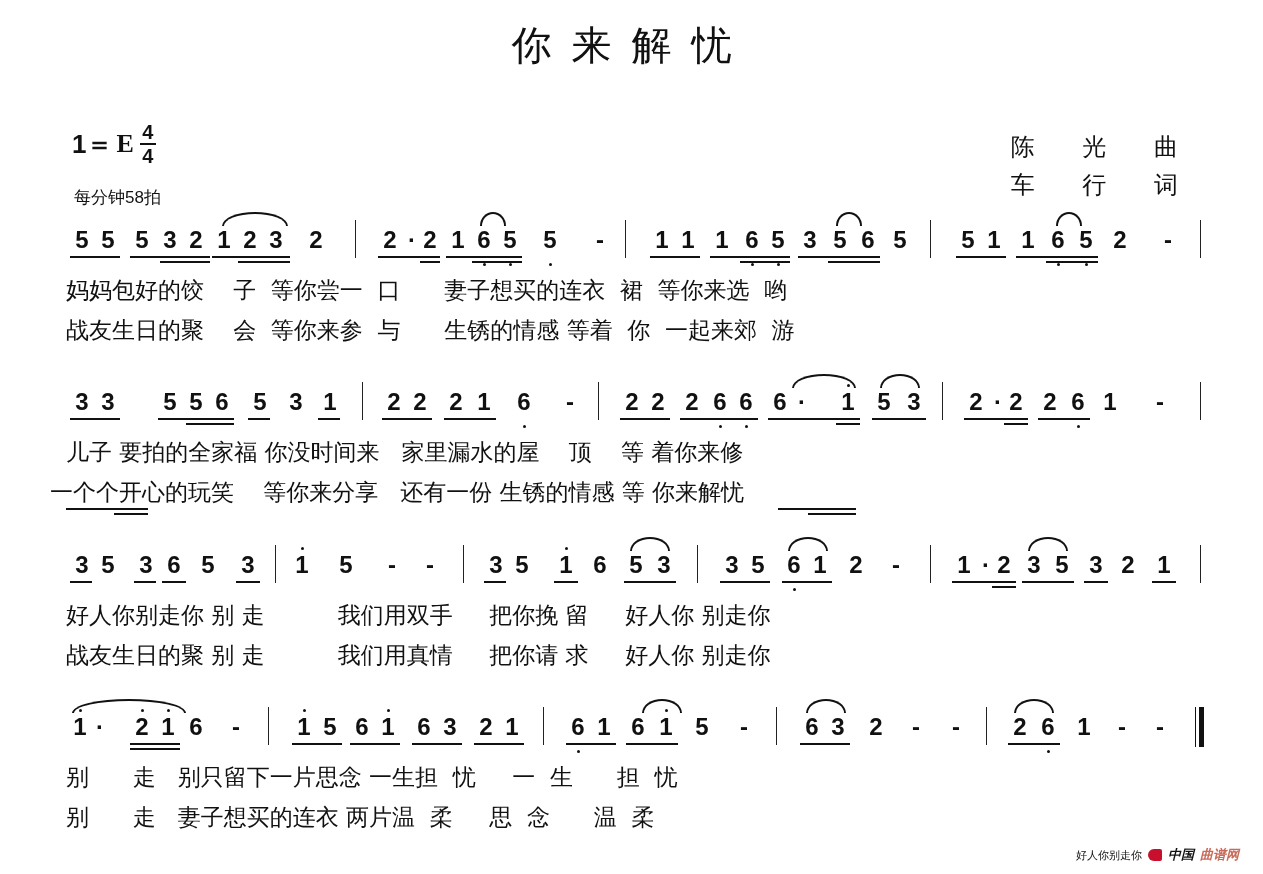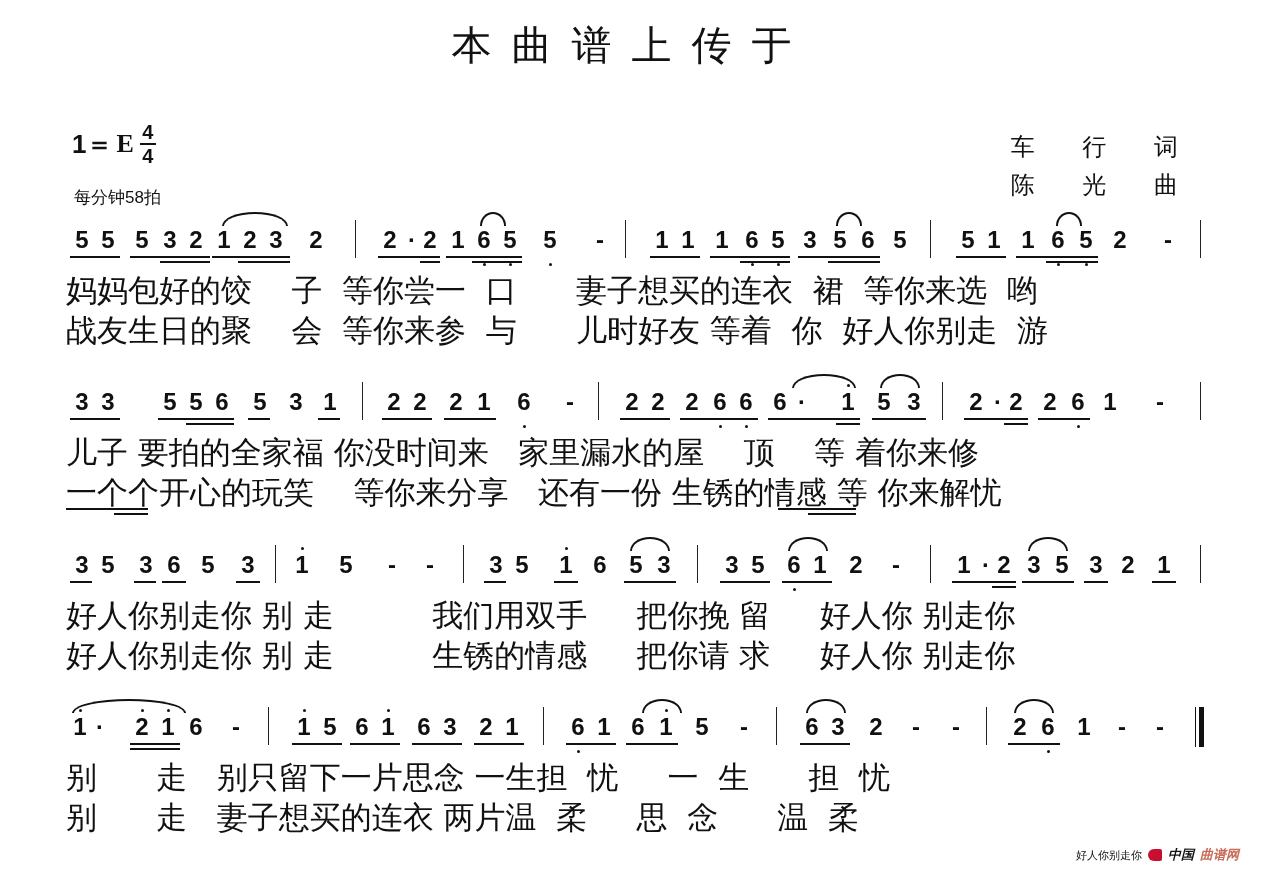--- a/index.html
+++ b/index.html
@@ -17,46 +17,46 @@
   .credits { position: absolute; right: 65px; top: 128px; font-size: 24px; line-height: 38px; letter-spacing: 20px; text-align: right; }
   .note { position: absolute; font-family: "Liberation Sans", sans-serif; font-weight: bold;
           font-size: 24px; width: 20px; text-align: center; line-height: 24px; }
   .dot-up::before { content: ""; position: absolute; left: 9px; top: -6px; width: 3px; height: 3px; background: #111; border-radius: 50%; }
   .dot-down::after { content: ""; position: absolute; left: 9px; bottom: -14px; width: 3px; height: 3px; background: #111; border-radius: 50%; }
   .ul { position: absolute; height: 2px; background: #111; }
   .bar-line { position: absolute; width: 1px; background: #222; height: 38px; }
   .final-bar { position: absolute; width: 5px; background: #111; height: 40px; }
   .final-thin { position: absolute; width: 1px; background: #111; height: 40px; }
   .slur { position: absolute; border: 2px solid #111; border-bottom: none; border-radius: 50% 50% 0 0 / 100% 100% 0 0; height: 12px; }
-  .lyric { position: absolute; font-family: "DejaVu Serif", serif; font-size: 31px; white-space: pre; line-height: 28px; }
+  .lyric { position: absolute; font-family: "DejaVu Serif", serif; font-size: 23px; white-space: pre; line-height: 28px; }
   .lyr-ul { position: absolute; height: 2px; background: #111; }
   .footer { position: absolute; right: 24px; bottom: 10px; font-family: "Liberation Sans", sans-serif; font-size: 11px; display: flex; align-items: center; gap: 6px; }
   .logo-mark { display: inline-block; width: 14px; height: 12px; background: #c8102e; border-radius: 6px 2px 2px 6px; }
   .logo-cn { font-weight: bold; font-style: italic; font-size: 13px; color: #111; }
   .logo-red { font-weight: bold; font-style: italic; font-size: 13px; color: #c86b5a; }
 </style>
 </head>
 <body>
 
-<div class="title">本曲谱上传于</div>
+<div class="title">你来解忧</div>
 
 <div class="key">
   <span>1＝</span>
   <span class="e">E</span>
   <span class="frac">
     <span>4</span>
     <span class="bar"></span>
     <span>4</span>
   </span>
 </div>
 <div class="tempo">每分钟58拍</div>
 
 <div class="credits">
+  <div>陈 光 曲</div>
   <div>车 行 词</div>
-  <div>陈 光 曲</div>
 </div>
 
 <div id="score">
     <span class="note" style="left: 72px; top: 228px;">5</span>
     <span class="note" style="left: 98px; top: 228px;">5</span>
     <span class="note" style="left: 132px; top: 228px;">5</span>
     <span class="note" style="left: 160px; top: 228px;">3</span>
     <span class="note" style="left: 186px; top: 228px;">2</span>
     <span class="note" style="left: 214px; top: 228px;">1</span>
     <span class="note" style="left: 240px; top: 228px;">2</span>
@@ -105,21 +105,21 @@
     <div class="ul" style="left: 1046px; width: 52px; top: 261px;"></div>
     <div class="bar-line" style="left: 355px; top: 220px;"></div>
     <div class="bar-line" style="left: 625px; top: 220px;"></div>
     <div class="bar-line" style="left: 930px; top: 220px;"></div>
     <div class="bar-line" style="left: 1200px; top: 220px;"></div>
     <div class="slur" style="left: 222px; width: 62px; top: 212px;"></div>
     <div class="slur" style="left: 480px; width: 22px; top: 212px;"></div>
     <div class="slur" style="left: 836px; width: 22px; top: 212px;"></div>
     <div class="slur" style="left: 1056px; width: 22px; top: 212px;"></div>
     <div class="lyric" style="left: 66px; top: 276px;">妈妈包好的饺    子  等你尝一  口      妻子想买的连衣  裙  等你来选  哟</div>
-    <div class="lyric" style="left: 66px; top: 316px;">战友生日的聚    会  等你来参  与      儿时好友 等着  你  好人你别走  游</div>
+    <div class="lyric" style="left: 66px; top: 316px;">战友生日的聚    会  等你来参  与      生锈的情感 等着  你  一起来郊  游</div>
     <span class="note" style="left: 72px; top: 390px;">3</span>
     <span class="note" style="left: 98px; top: 390px;">3</span>
     <span class="note" style="left: 160px; top: 390px;">5</span>
     <span class="note" style="left: 186px; top: 390px;">5</span>
     <span class="note" style="left: 212px; top: 390px;">6</span>
     <span class="note" style="left: 250px; top: 390px;">5</span>
     <span class="note" style="left: 286px; top: 390px;">3</span>
     <span class="note" style="left: 320px; top: 390px;">1</span>
     <span class="note" style="left: 384px; top: 390px;">2</span>
     <span class="note" style="left: 410px; top: 390px;">2</span>
@@ -159,21 +159,21 @@
     <div class="ul" style="left: 964px; width: 64px; top: 418px;"></div>
     <div class="ul" style="left: 1004px; width: 24px; top: 423px;"></div>
     <div class="ul" style="left: 1038px; width: 52px; top: 418px;"></div>
     <div class="bar-line" style="left: 362px; top: 382px;"></div>
     <div class="bar-line" style="left: 598px; top: 382px;"></div>
     <div class="bar-line" style="left: 942px; top: 382px;"></div>
     <div class="bar-line" style="left: 1200px; top: 382px;"></div>
     <div class="slur" style="left: 792px; width: 60px; top: 374px;"></div>
     <div class="slur" style="left: 880px; width: 36px; top: 374px;"></div>
     <div class="lyric" style="left: 66px; top: 438px;">儿子 要拍的全家福 你没时间来   家里漏水的屋    顶    等 着你来修</div>
-    <div class="lyric" style="left: 66px; top: 478px;">一个个开心的玩笑    等你来分享   还有一份 生锈的情感 等 你来解忧</div>
+    <div class="lyric" style="left: 50px; top: 478px;">一个个开心的玩笑    等你来分享   还有一份 生锈的情感 等 你来解忧</div>
     <span class="note" style="left: 72px; top: 553px;">3</span>
     <span class="note" style="left: 98px; top: 553px;">5</span>
     <span class="note" style="left: 136px; top: 553px;">3</span>
     <span class="note" style="left: 164px; top: 553px;">6</span>
     <span class="note" style="left: 198px; top: 553px;">5</span>
     <span class="note" style="left: 238px; top: 553px;">3</span>
     <span class="note dot-up" style="left: 292px; top: 553px;">1</span>
     <span class="note" style="left: 336px; top: 553px;">5</span>
     <span class="note" style="left: 382px; top: 553px;">-</span>
     <span class="note" style="left: 420px; top: 553px;">-</span>
@@ -213,21 +213,21 @@
     <div class="ul" style="left: 1152px; width: 24px; top: 581px;"></div>
     <div class="bar-line" style="left: 275px; top: 545px;"></div>
     <div class="bar-line" style="left: 463px; top: 545px;"></div>
     <div class="bar-line" style="left: 697px; top: 545px;"></div>
     <div class="bar-line" style="left: 930px; top: 545px;"></div>
     <div class="bar-line" style="left: 1200px; top: 545px;"></div>
     <div class="slur" style="left: 630px; width: 36px; top: 537px;"></div>
     <div class="slur" style="left: 788px; width: 36px; top: 537px;"></div>
     <div class="slur" style="left: 1028px; width: 36px; top: 537px;"></div>
     <div class="lyric" style="left: 66px; top: 601px;">好人你别走你 别 走          我们用双手     把你挽 留     好人你 别走你</div>
-    <div class="lyric" style="left: 66px; top: 641px;">好人你别走你 别 走          生锈的情感     把你请 求     好人你 别走你</div>
+    <div class="lyric" style="left: 66px; top: 641px;">战友生日的聚 别 走          我们用真情     把你请 求     好人你 别走你</div>
     <span class="note dot-up" style="left: 70px; top: 715px;">1</span>
     <span class="note" style="left: 90px; top: 715px;">·</span>
     <span class="note dot-up" style="left: 132px; top: 715px;">2</span>
     <span class="note dot-up" style="left: 158px; top: 715px;">1</span>
     <span class="note" style="left: 186px; top: 715px;">6</span>
     <span class="note" style="left: 226px; top: 715px;">-</span>
     <span class="note dot-up" style="left: 294px; top: 715px;">1</span>
     <span class="note" style="left: 320px; top: 715px;">5</span>
     <span class="note" style="left: 352px; top: 715px;">6</span>
     <span class="note dot-up" style="left: 378px; top: 715px;">1</span>

